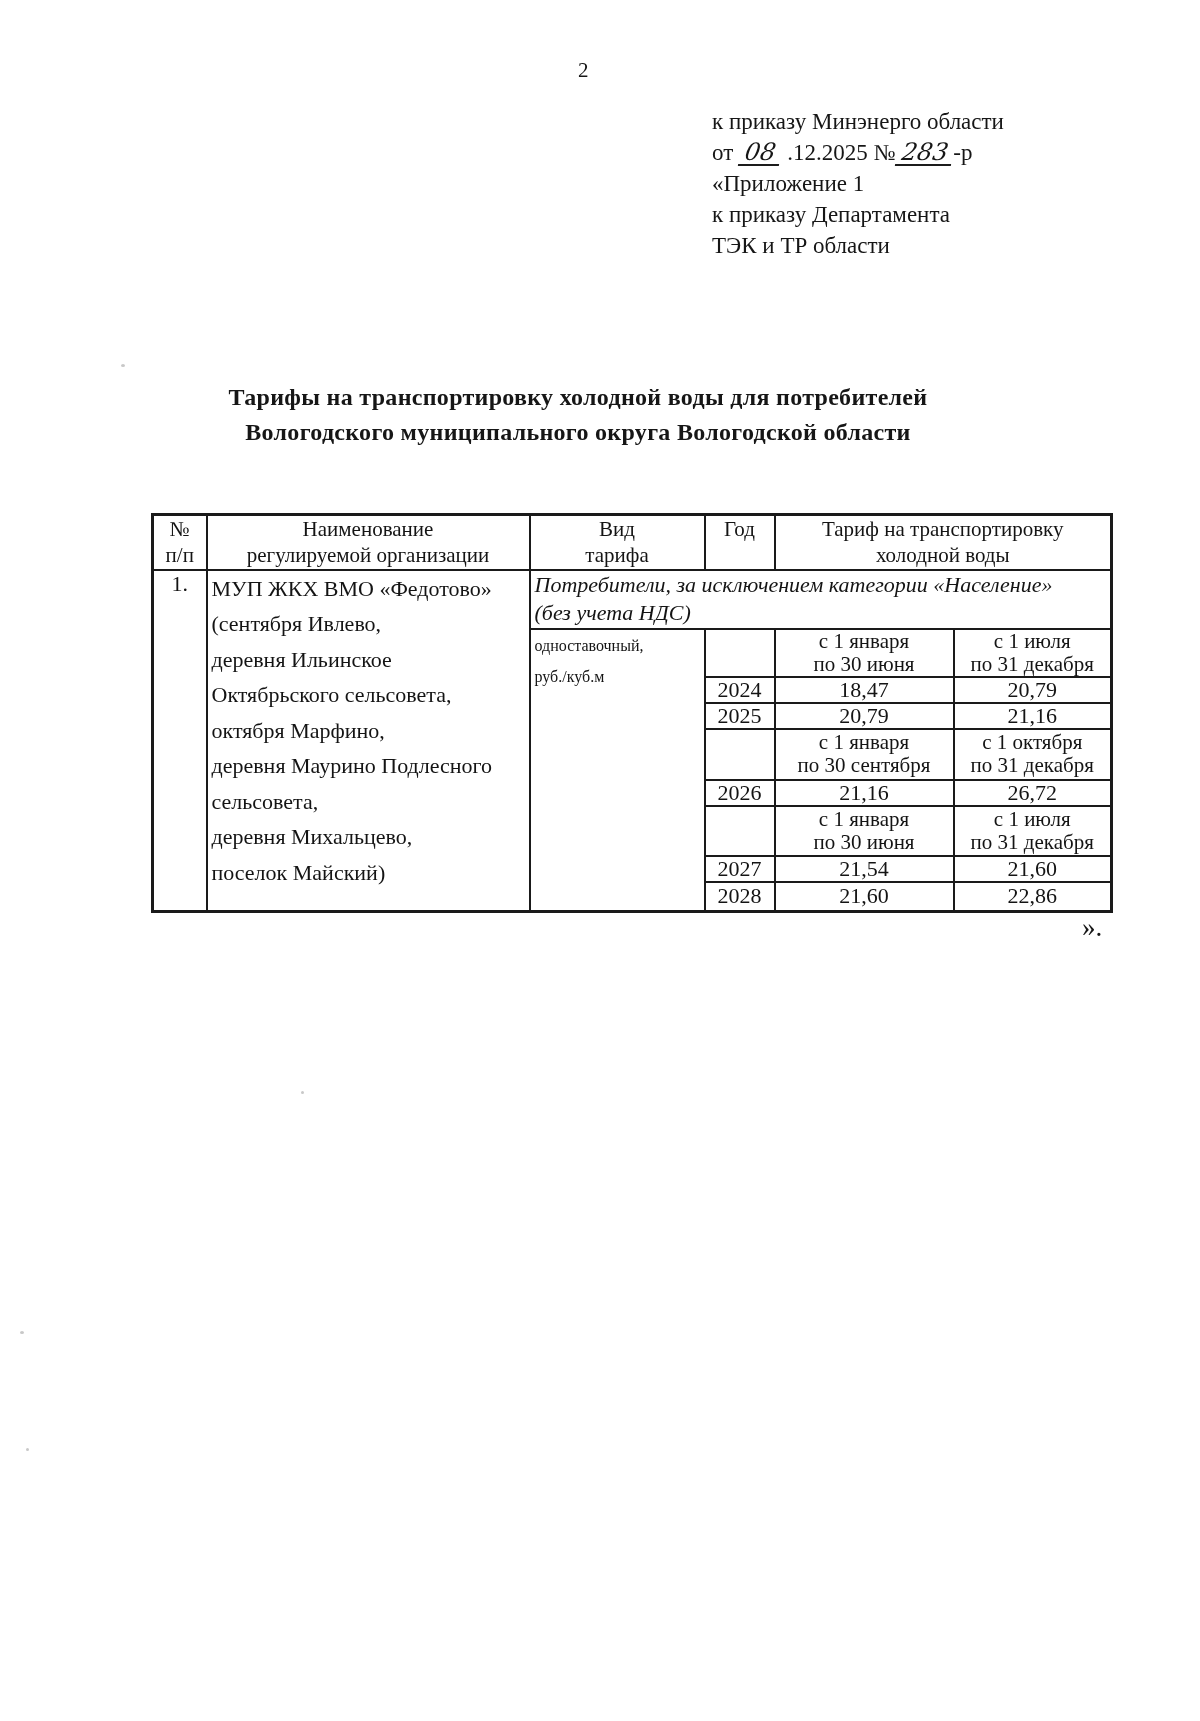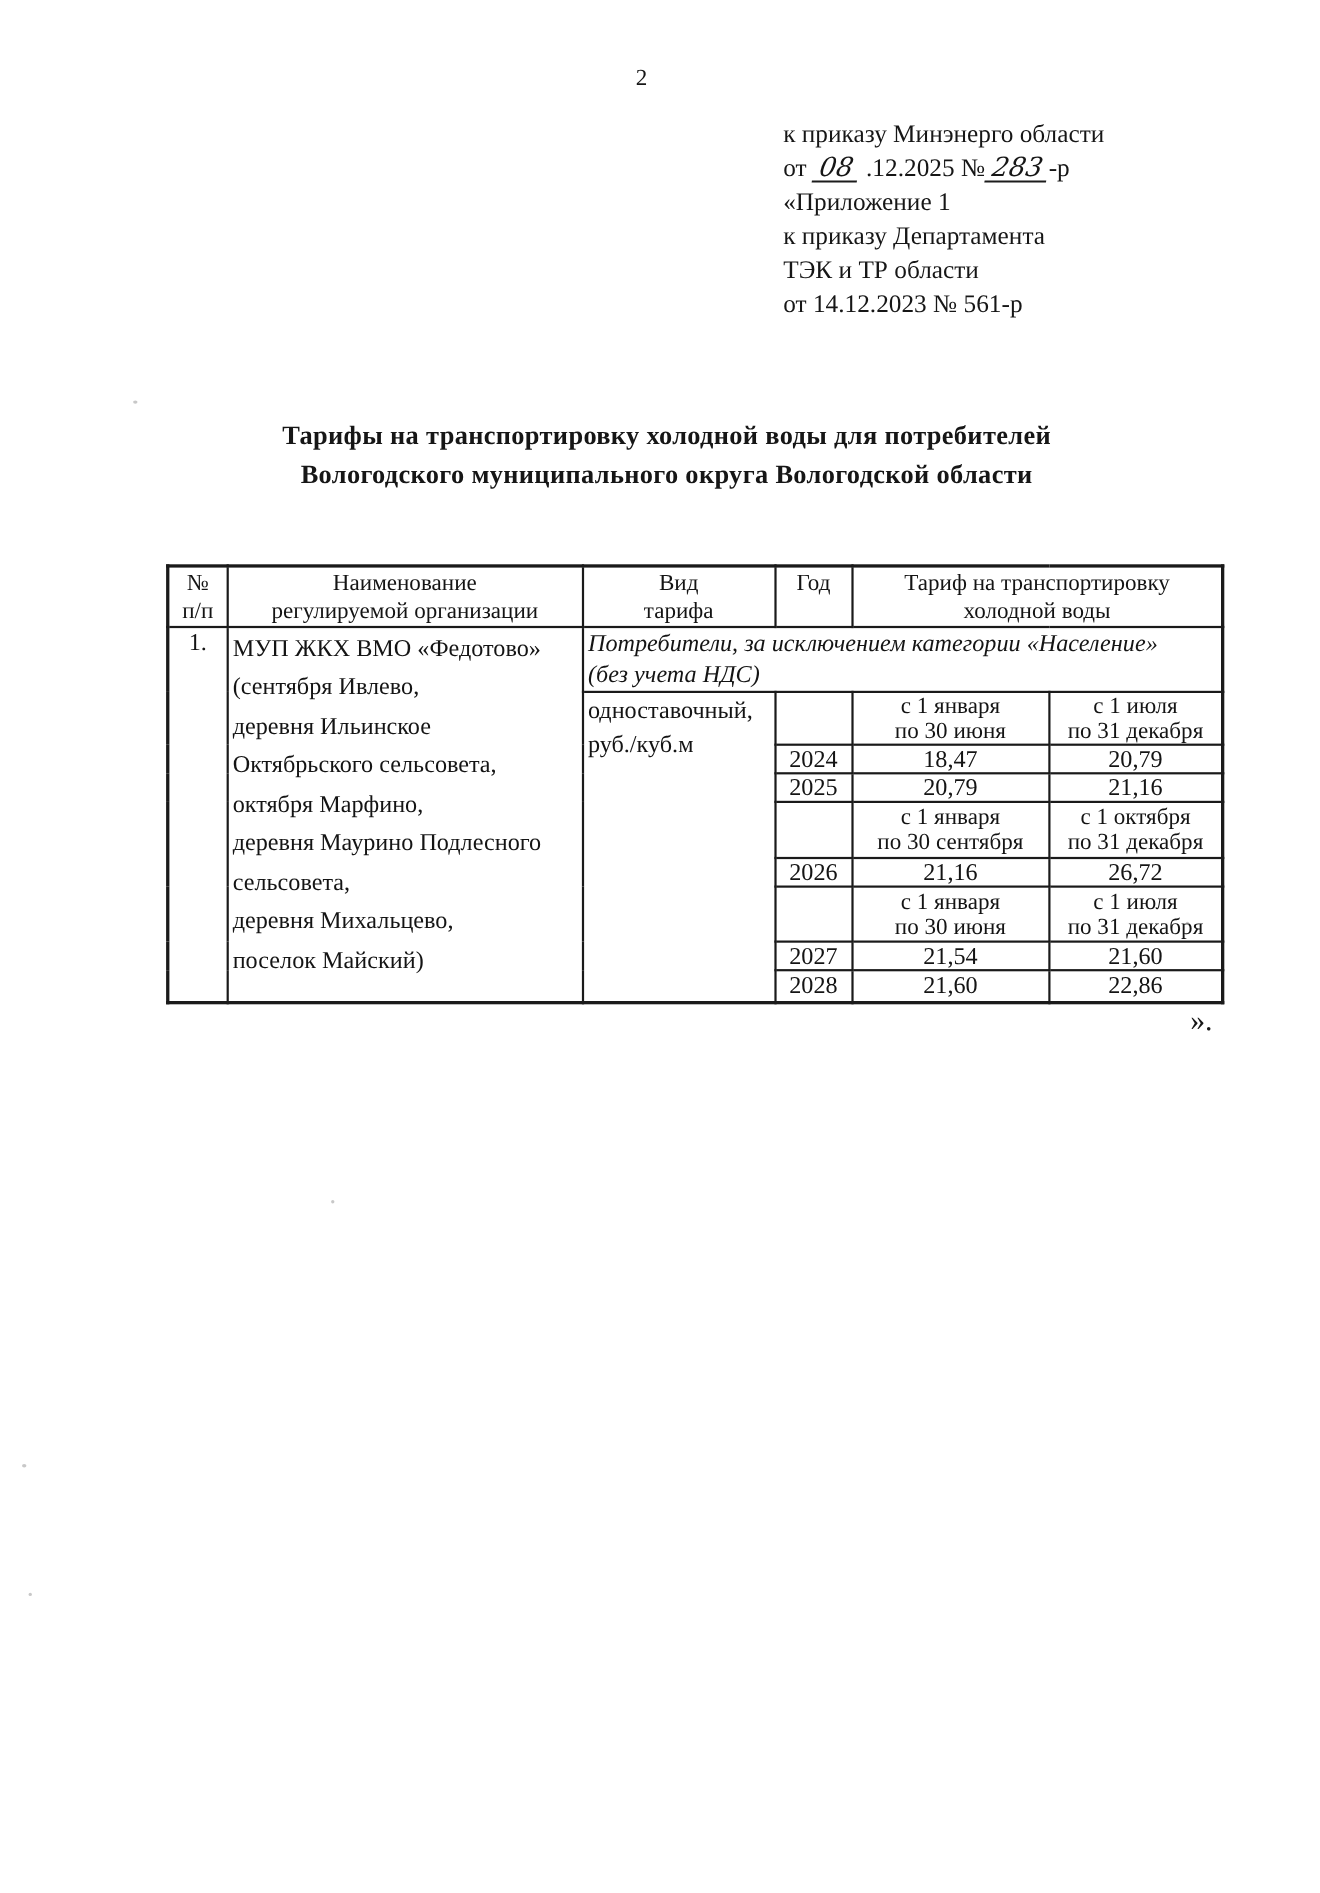--- a/index.html
+++ b/index.html
@@ -25,21 +25,21 @@
     font-family:"DejaVu Serif", serif;
     font-style:italic;
     font-size:24px;
     line-height:22px;
     transform:skewX(-10deg);
     border-bottom:2px solid #1c1c1c;
     padding:0 5px 1px 5px;
     margin:0 1px;
   }
   .doc-title {
-    position:absolute; top:380px; left:156px; width:900px;
+    position:absolute; top:380px; left:128px; width:900px;
     text-align:center;
     font-weight:bold;
     font-size:24px; line-height:35px;
     letter-spacing:0.3px;
   }
   table.tariff {
     position:absolute; top:513px; left:151px;
     width:959px;
     border-collapse:collapse;
     table-layout:fixed;
@@ -51,21 +51,21 @@
     border:2px solid #1a1a1a;
     padding:0 4px;
     font-weight:normal;
     overflow:hidden;
   }
   .th-cell { font-size:21px; line-height:26px; text-align:center; vertical-align:top; padding-top:2px; }
   .num-cell { vertical-align:top; text-align:center; padding-top:5px; }
   .org-cell { vertical-align:top; text-align:left; padding:4px 6px 0 9px; font-size:22px; }
   .org-cell div { line-height:35.5px; white-space:nowrap; }
   .category-cell { vertical-align:top; text-align:left; padding:2px 6px 0 9px; line-height:28px; font-size:22px;font-style:italic; }
-  .type-cell { vertical-align:top; text-align:left; padding:5px 4px 0 9px; line-height:31px; font-size:22px; }
+  .type-cell { vertical-align:top; text-align:left; padding:5px 4px 0 9px; line-height:31px; font-size:16px; }
   .period-cell { text-align:center; font-size:21px; line-height:23px; vertical-align:middle; }
   .year-cell { text-align:center; font-size:22px; line-height:24px;border-radius:10px; }
   .value-cell { text-align:center; font-size:22px; line-height:24px; }
   .closing-quote {
     position:absolute; top:912px; left:1082px;
     font-size:27px;
   }
   .speck { position:absolute; background:#9a9a9a; border-radius:50%; opacity:0.55; }
 </style>
 </head>
@@ -74,21 +74,20 @@
 <div class="page">
 
   <div class="page-number">2</div>
 
   <div class="appendix">
     <div>к приказу Минэнерго области</div>
     <div><span>от</span> <span class="hw">08</span> <span>.12.2025 №</span><span class="hw">283</span><span>-р</span></div>
     <div>«Приложение 1</div>
     <div>к приказу Департамента</div>
     <div>ТЭК и ТР области</div>
-    <div>от 14.12.2023 № 561-р</div>
   </div>
 
   <div class="doc-title">
     <div>Тарифы на транспортировку холодной воды для потребителей</div>
     <div>Вологодского муниципального округа Вологодской области</div>
   </div>
 
   <table class="tariff">
     <colgroup>
       <col style="width:54px">

